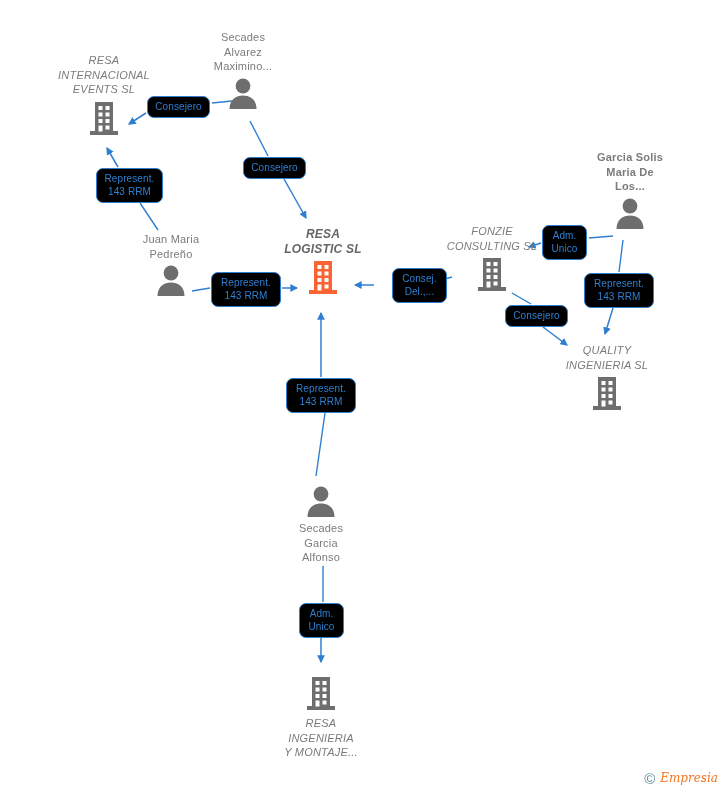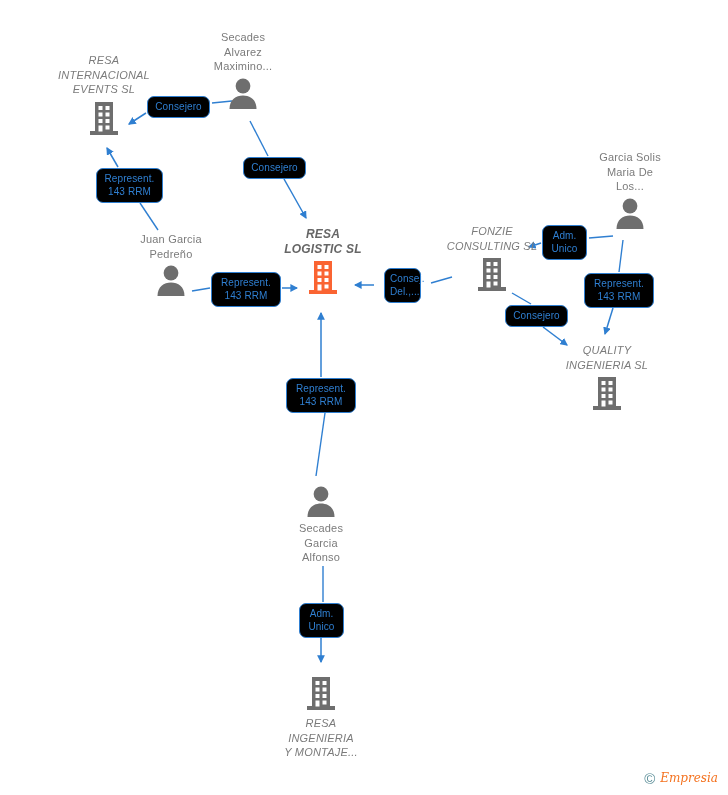--- a/index.html
+++ b/index.html
@@ -167,21 +167,21 @@
 Maximino...</div>
     <span class="icon-wrap" style="margin-top:3px;">
       <svg width="30" height="32" viewBox="0 0 30 32" xmlns="http://www.w3.org/2000/svg">
         <circle cx="15" cy="9" r="7.4" fill="#6e6e6e"></circle>
         <path d="M 1.5 32 C 1.5 22.5 8 18.5 15 18.5 C 22 18.5 28.5 22.5 28.5 32 Z" fill="#6e6e6e"></path>
       </svg>
     </span>
   </div>
 
   <div class="node person" style="left:171px; top:232px;">
-    <div class="node-caption">Juan Garcia
+    <div class="node-caption">Juan Maria
 Pedreño</div>
     <span class="icon-wrap" style="margin-top:3px;">
       <svg width="30" height="32" viewBox="0 0 30 32" xmlns="http://www.w3.org/2000/svg">
         <circle cx="15" cy="9" r="7.4" fill="#6e6e6e"></circle>
         <path d="M 1.5 32 C 1.5 22.5 8 18.5 15 18.5 C 22 18.5 28.5 22.5 28.5 32 Z" fill="#6e6e6e"></path>
       </svg>
     </span>
   </div>
 
   <div class="node company focus" style="left:323px; top:227px;">
@@ -215,21 +215,21 @@
         <rect x="9.5" y="11.5" width="4" height="4" fill="#ffffff"></rect>
         <rect x="16.5" y="11.5" width="4" height="4" fill="#ffffff"></rect>
         <rect x="9.5" y="18" width="4" height="4" fill="#ffffff"></rect>
         <rect x="16.5" y="18" width="4" height="4" fill="#ffffff"></rect>
         <rect x="9.5" y="24.5" width="4" height="6" fill="#ffffff"></rect>
         <rect x="16.5" y="24.5" width="4" height="4" fill="#ffffff"></rect>
       </svg>
     </span>
   </div>
 
-  <div class="node person" style="left:630px; top:150px;">
+  <div class="node person" style="left:630px; top:150px;font-weight:bold;">
     <div class="node-caption">Garcia Solis
 Maria De
 Los...</div>
     <span class="icon-wrap" style="margin-top:3px;">
       <svg width="30" height="32" viewBox="0 0 30 32" xmlns="http://www.w3.org/2000/svg">
         <circle cx="15" cy="9" r="7.4" fill="#6e6e6e"></circle>
         <path d="M 1.5 32 C 1.5 22.5 8 18.5 15 18.5 C 22 18.5 28.5 22.5 28.5 32 Z" fill="#6e6e6e"></path>
       </svg>
     </span>
   </div>
@@ -288,21 +288,21 @@
   <div class="chip" style="left:147px; top:96px; width:63px;">Consejero</div>
 
   <div class="chip" style="left:243px; top:157px; width:63px;">Consejero</div>
 
   <div class="chip" style="left:96px; top:168px; width:67px;">Represent.
 143 RRM</div>
 
   <div class="chip" style="left:211px; top:272px; width:70px;">Represent.
 143 RRM</div>
 
-  <div class="chip" style="left:384px; top:268px; width:37px;">Consej.
+  <div class="chip" style="left:392px; top:268px; width:55px;">Consej.
 Del.,...</div>
 
   <div class="chip" style="left:542px; top:225px; width:45px;">Adm.
 Unico</div>
 
   <div class="chip" style="left:584px; top:273px; width:70px;">Represent.
 143 RRM</div>
 
   <div class="chip" style="left:505px; top:305px; width:63px;">Consejero</div>
 

